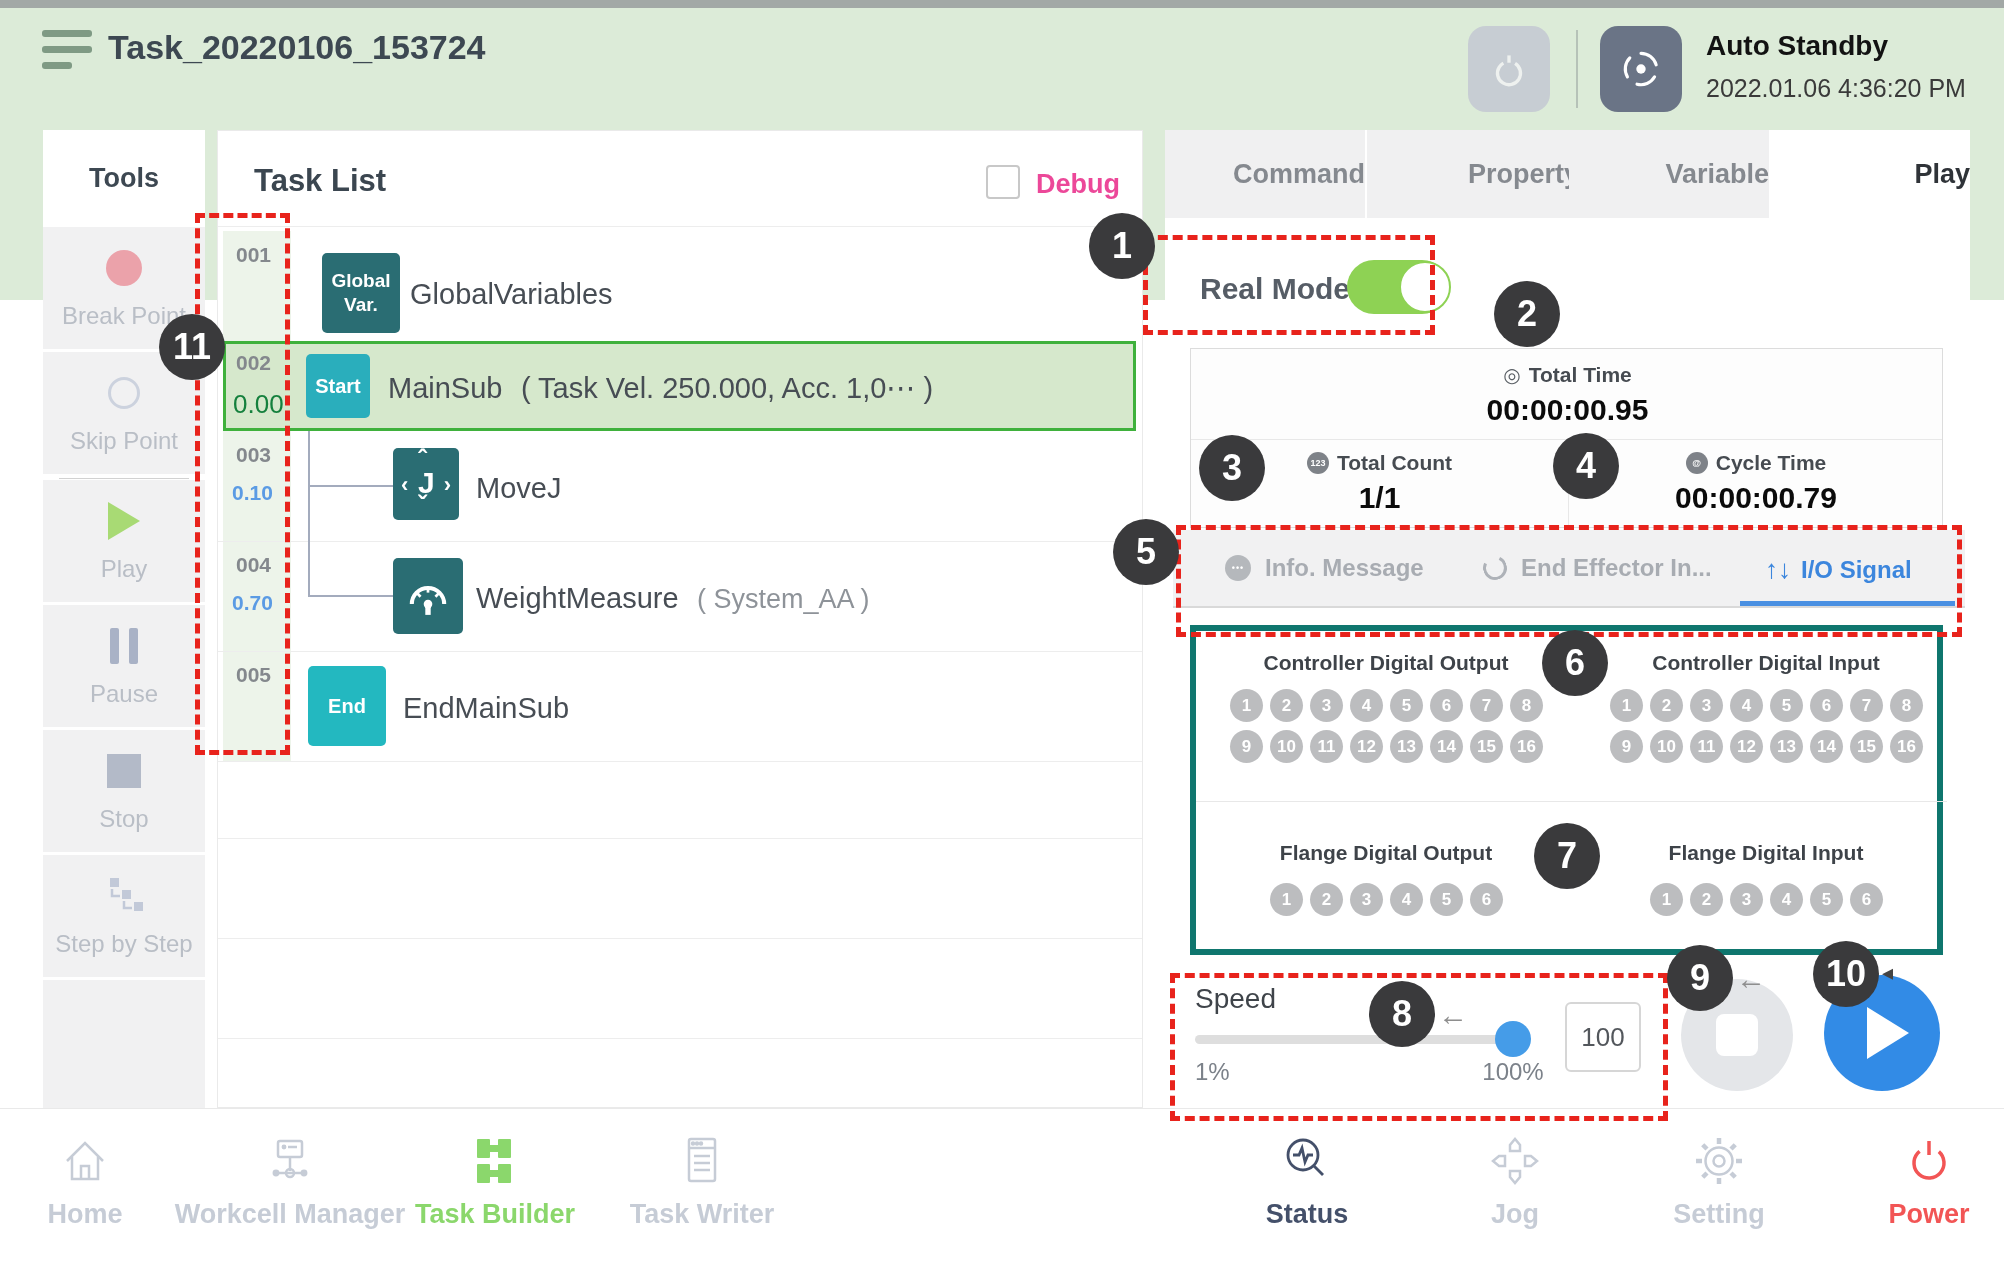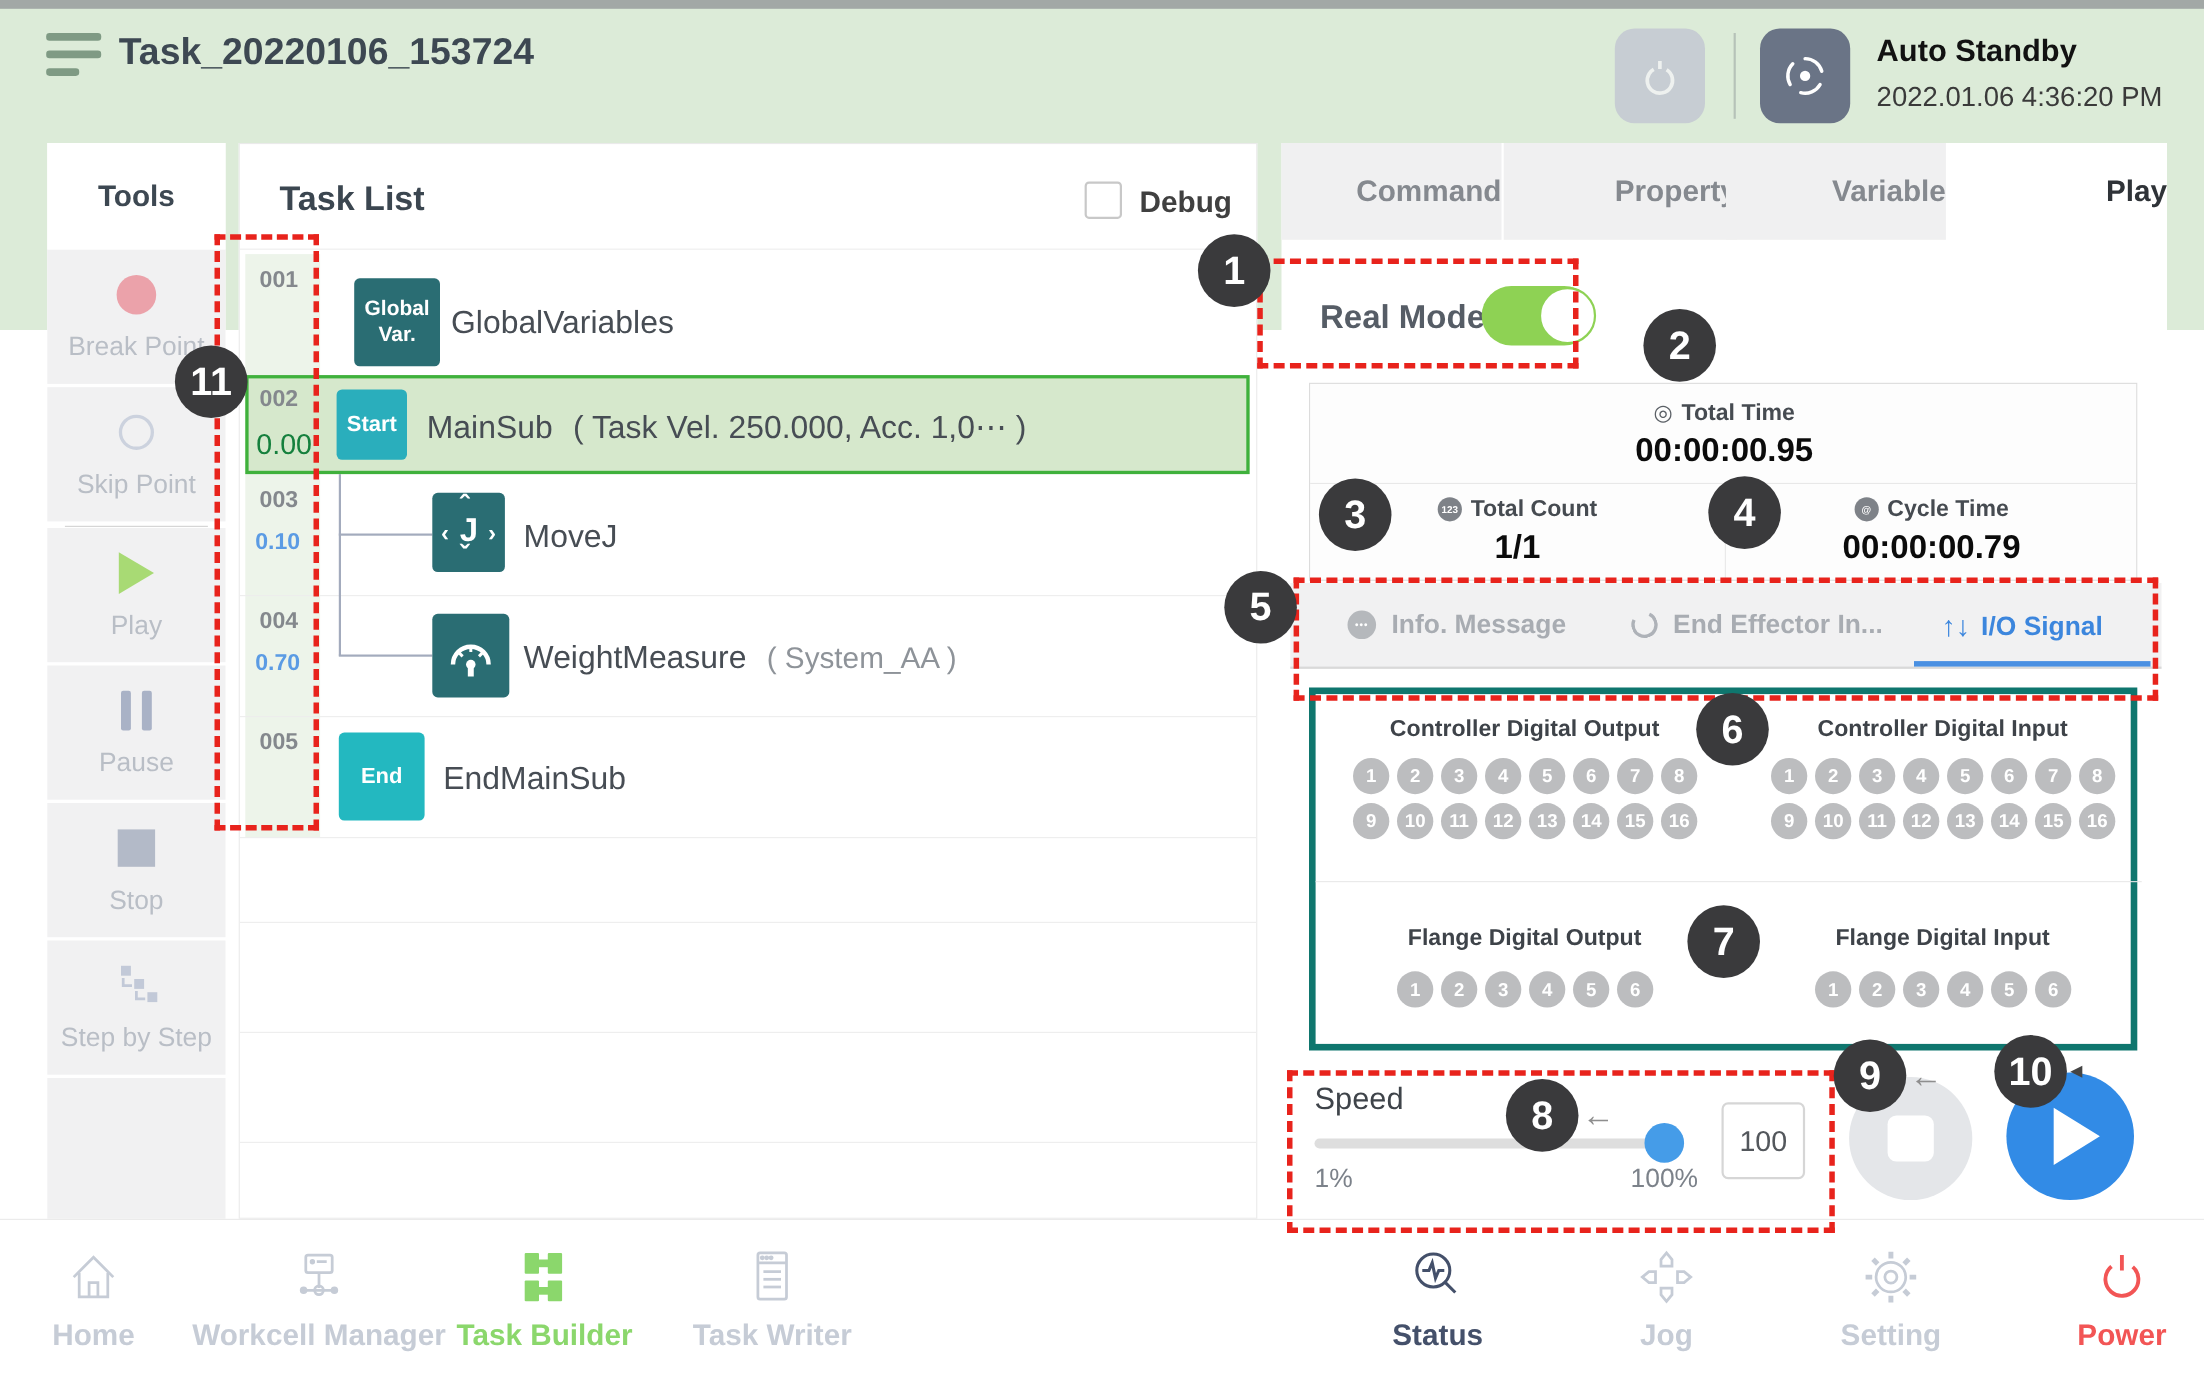--- a/index.html
+++ b/index.html
@@ -33,21 +33,21 @@
   .ic-skip { width:32px; height:32px; border-radius:50%; border:3px solid #ccd2de; }
   .ic-play { width:0; height:0; border-left:32px solid #a8da74; border-top:19px solid transparent; border-bottom:19px solid transparent; }
   .ic-pause { display:flex; gap:10px; }
   .ic-pause i { width:9px; height:36px; background:#a9b2c6; border-radius:2px; }
   .ic-stop { width:34px; height:34px; background:#b3bac8; }
 
   
   .task-panel { left:217px; top:130px; width:926px; height:978px; border:1px solid #eaeaea; }
   .task-title { font-size:31px; font-weight:bold; color:#3b4650; }
   .chk { width:34px; height:34px; border:2px solid #c8c8c8; border-radius:4px; background:#fff; }
-  .debug-lbl { font-size:27px; font-weight:bold; color:#404040; }
+  .debug-lbl { font-size:27px; font-weight:bold; color:#ec4899; }
   .hline { height:1px; background:#ededed; }
   .numcol { left:5px; top:100px; width:68px; height:530px; background:#edf4ea; }
   .rownum { font-size:21px; font-weight:bold; color:#84888d; }
   .rowtime-g { font-size:26px; font-weight:normal; color:#15803d; }
   .rowtime-b { font-size:21px; font-weight:bold; color:#5b9be4; }
   .sel-row { left:5px; top:210px; width:913px; height:90px; background:#d6e8cc; border:3px solid #3fb13c; }
   .badge { display:flex; flex-direction:column; align-items:center; justify-content:center; color:#fff;
            font-weight:bold; border-radius:5px; text-align:center; position:absolute; }
   .row-label { font-size:29px; color:#474d54; }
   .row-sub { font-size:27px; color:#8e9399; }

